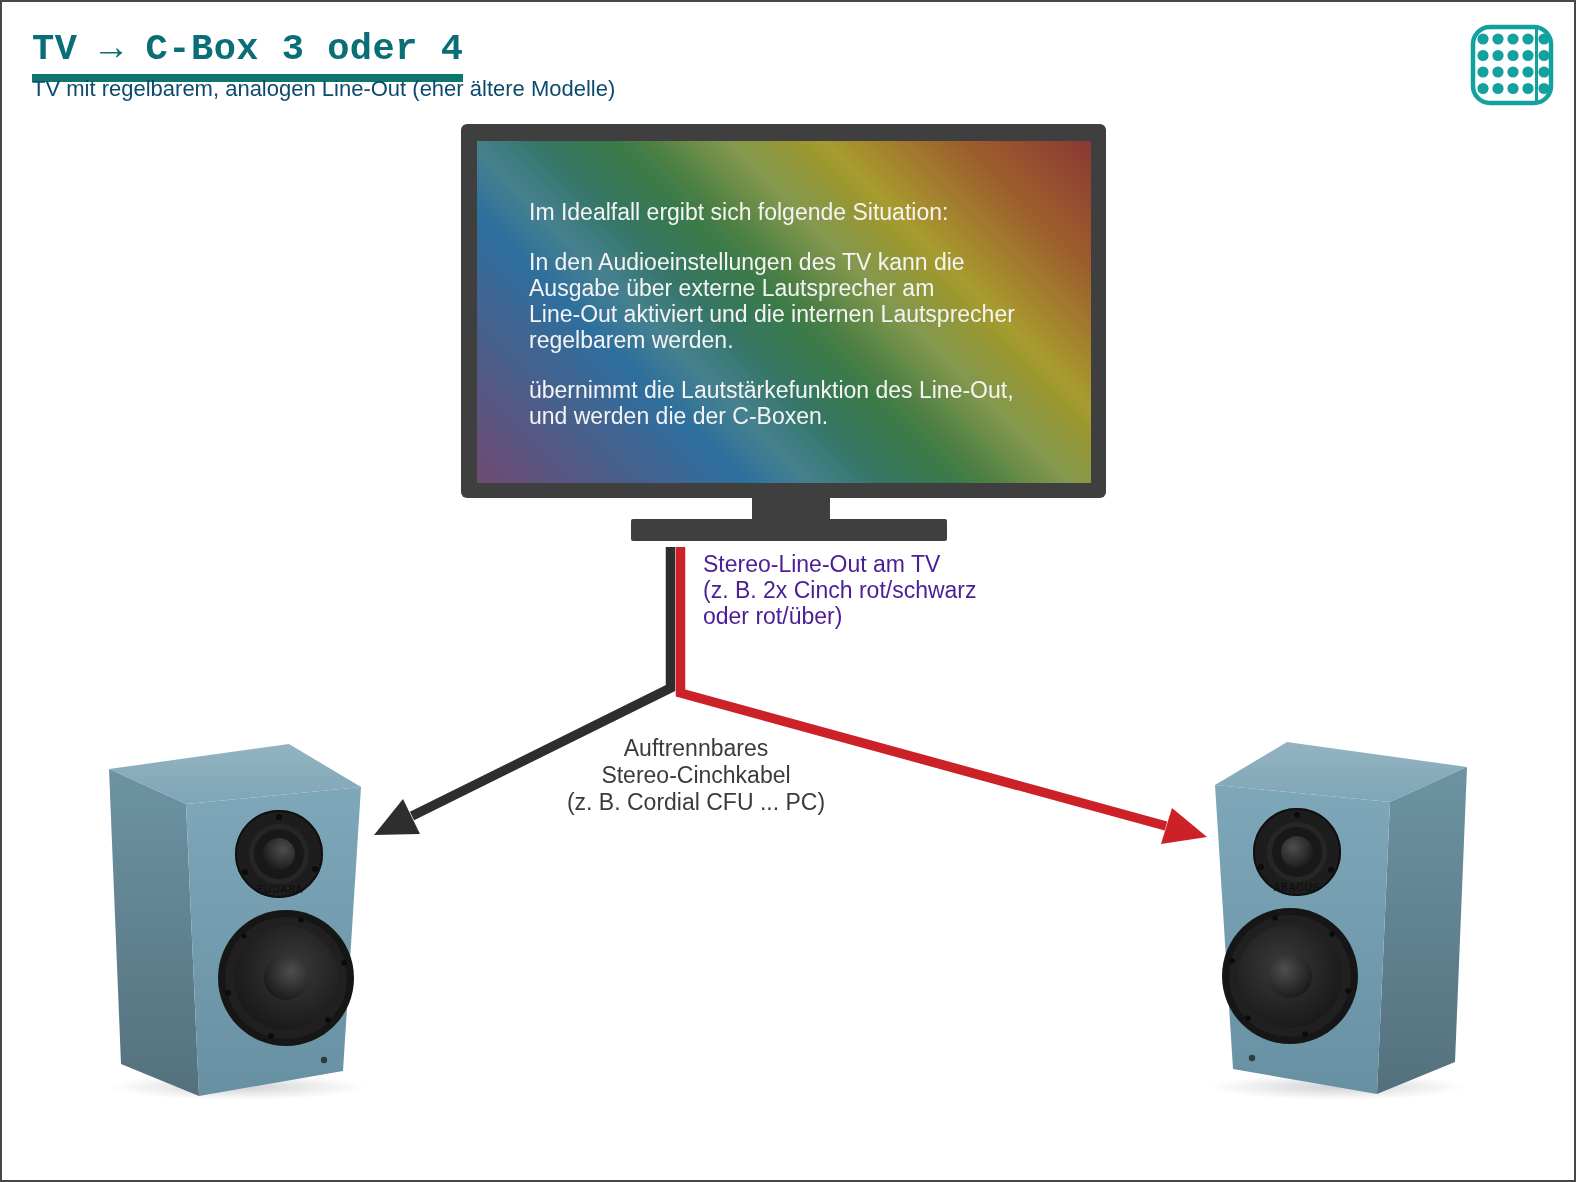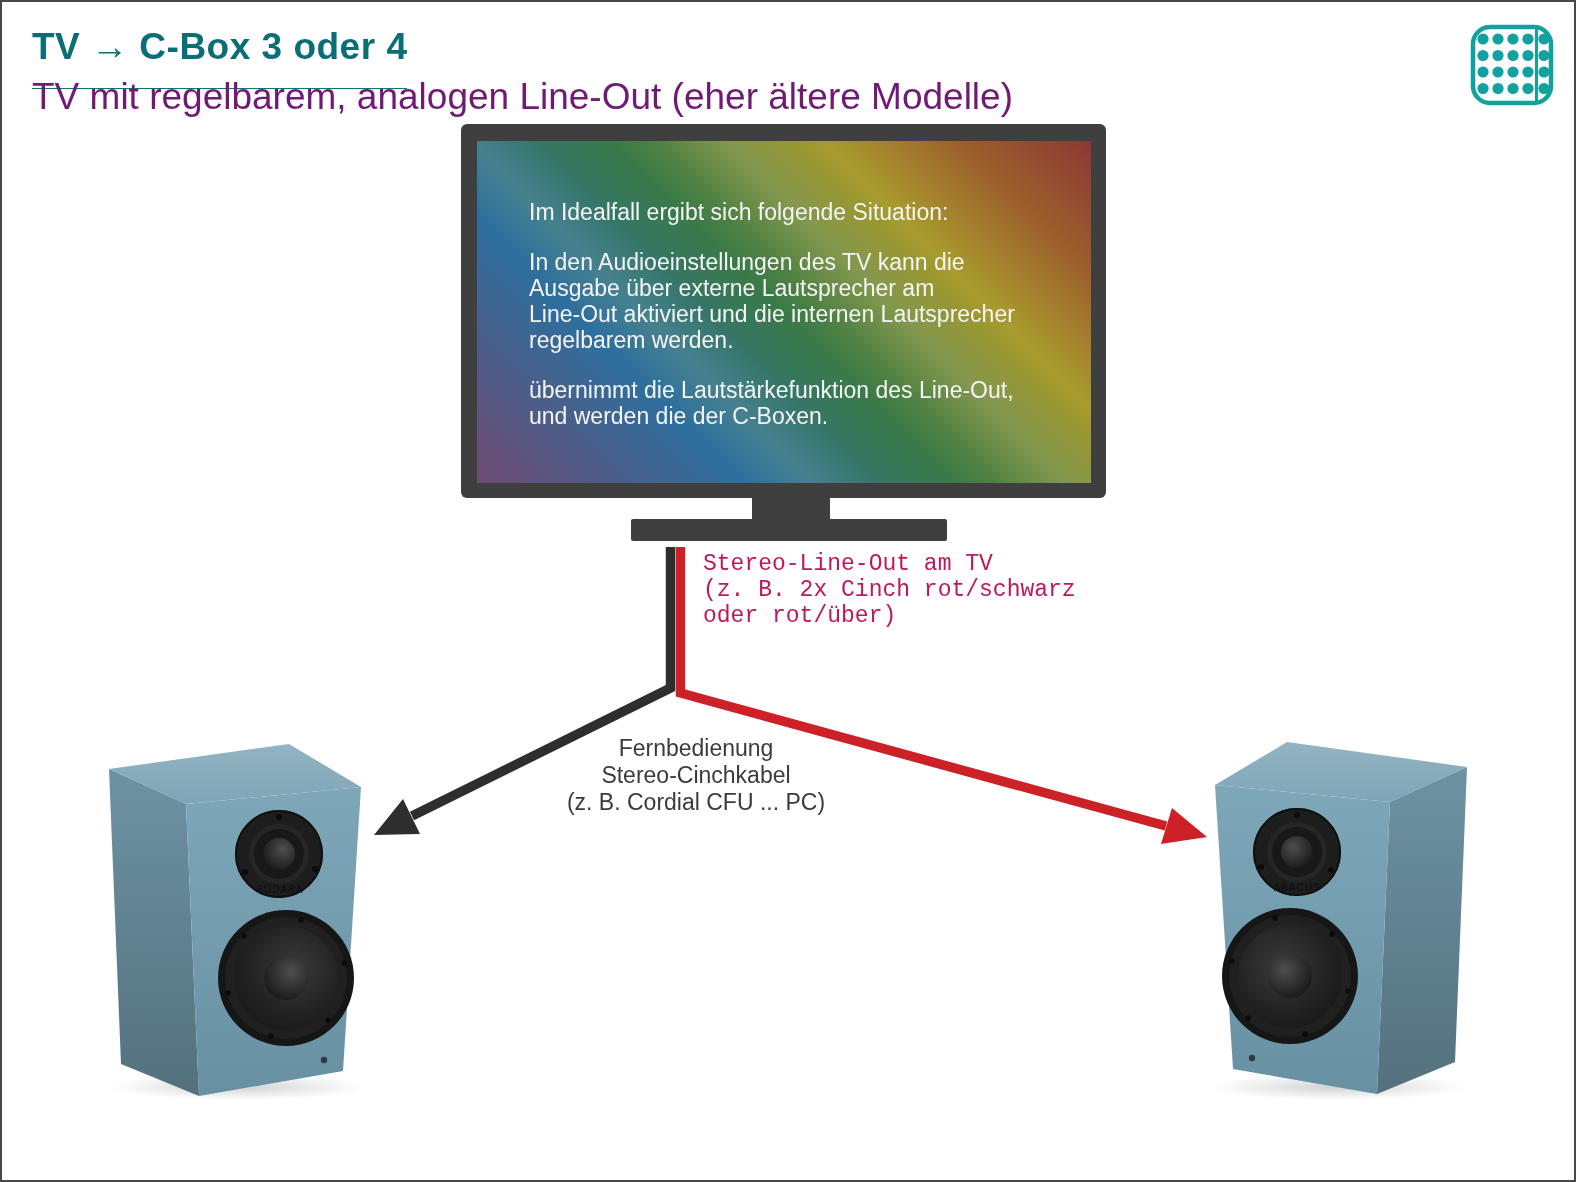--- a/index.html
+++ b/index.html
@@ -6,24 +6,24 @@
   .canvas {
     position:relative; width:1576px; height:1182px; box-sizing:border-box;
     background:#ffffff; border:2px solid #474747; overflow:hidden;
     font-family:"Liberation Sans", sans-serif;
   }
   
   .title {
     position:absolute; left:30px; top:24px;
     font-size:37px; font-weight:bold; color:#0a6e76; letter-spacing:0.5px;
   }
-  .title-inner { display:inline-block; border-bottom:1px solid #0f766e; padding-bottom:20px; }
+  .title-inner { display:inline-block; border-bottom:8px solid #0f766e; padding-bottom:4px;font-family:Liberation Mono, monospace; }
   .subtitle {
     position:absolute; left:30px; top:74px;
-    font-size:37px; color:#701a75;
+    font-size:22px; color:#0c4a6e;
   }
   .logo { position:absolute; left:1468px; top:22px; }
 
   
   .tv {
     position:absolute; left:459px; top:122px; width:645px; height:374px;
     background:#3f3f3f; border-radius:6px; box-sizing:border-box;padding-left:22px;
   }
   .tv-screen {
     position:absolute; left:16px; top:17px; right:15px; bottom:15px;
@@ -36,21 +36,21 @@
     position:absolute; left:52px; top:58px; width:500px;
     color:#f4f4f4; font-size:23px; line-height:26px;
   }
   .tv-textblock .para { margin:0 0 24px 0; }
   .tv-neck { position:absolute; left:750px; top:495px; width:78px; height:24px; background:#3f3f3f; }
   .tv-base { position:absolute; left:629px; top:517px; width:316px; height:22px; background:#3f3f3f; border-radius:2px; }
 
   
   .label-lineout {
     position:absolute; left:701px; top:549px;
-    font-size:23px; line-height:26px; color:#be185d;font-family:Liberation Mono, monospace;
+    font-size:23px; line-height:26px; color:#4c1d95;
   }
   .label-cable {
     position:absolute; left:519px; top:733px; width:350px; text-align:center;
     font-size:23px; line-height:27px; color:#3b3b3b;
   }
 
   
   .cables { position:absolute; left:0; top:0; pointer-events:none; }
 
   
@@ -122,21 +122,21 @@
   </div>
   <div class="tv-neck"></div>
   <div class="tv-base"></div>
 
   <div class="label-lineout">
     <div>Stereo-Line-Out am TV</div>
     <div>(z. B. 2x Cinch rot/schwarz</div>
     <div>oder rot/über)</div>
   </div>
   <div class="label-cable">
-    <div>Fernbedienung</div>
+    <div>Auftrennbares</div>
     <div>Stereo-Cinchkabel</div>
     <div>(z. B. Cordial CFU ... PC)</div>
   </div>
 
   <div class="spk-shadow spk-shadow-left"></div>
   <div class="spk-shadow spk-shadow-right"></div>
 
   <svg width="0" height="0" style="position:absolute" aria-hidden="true">
     <defs>
       <linearGradient id="gTop" x1="0" y1="0" x2="0" y2="1">

